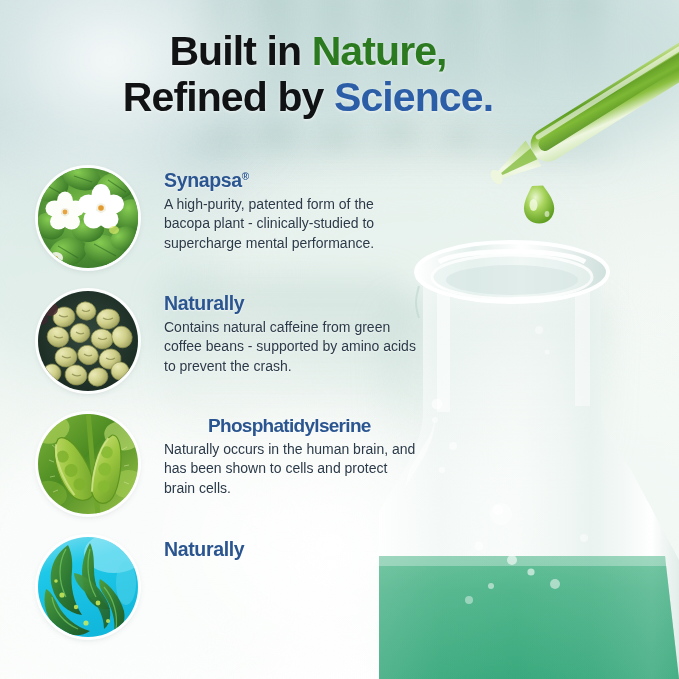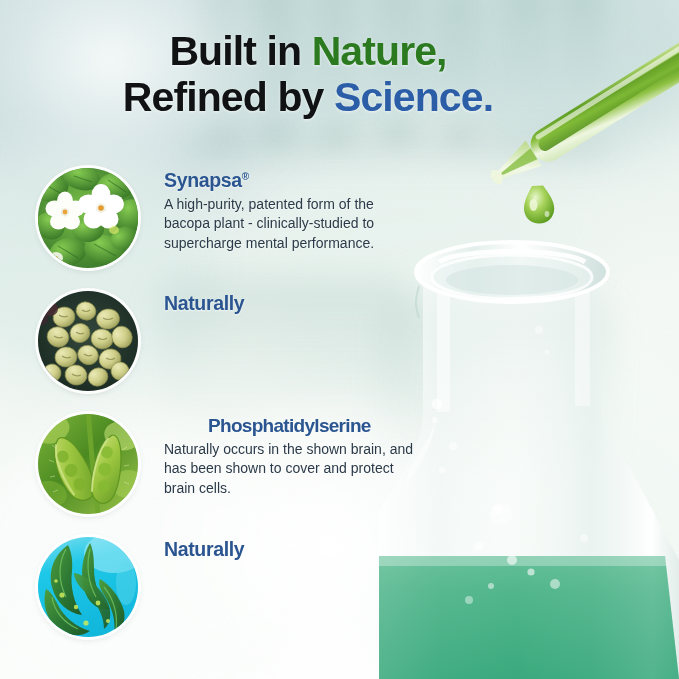--- a/index.html
+++ b/index.html
@@ -391,20 +391,21 @@
               <path d="M46 63 q4 3 8 1"></path>
               <path d="M68 67 q5 3 9 0"></path>
             <path d="M34 83 q4 3 9 1"></path>
           </g>
           <ellipse cx="12" cy="18" rx="8" ry="7" fill="#4a2d33" opacity=".85"></ellipse>
           <ellipse cx="4" cy="28" rx="6" ry="6" fill="#3d2730" opacity=".8"></ellipse>
         </svg>
       </div>
       <div class="txt">
         <div class="ing-name"><span>Naturally</span><sup></sup></div>
+        <div class="ing-desc">Contains natural caffeine from green coffee beans - supported by amino acids to prevent the crash.</div>
       </div>
     </div>
 
     <div class="row">
       <div class="thumb">
         <svg viewBox="0 0 100 100">
           <defs>
             <linearGradient id="soyBg" x1="0" y1="0" x2="1" y2="1">
               <stop offset="0" stop-color="#7fb53a"></stop>
               <stop offset=".45" stop-color="#4b8a22"></stop>
@@ -453,21 +454,21 @@
               <path d="M17 62 l-5 1"></path>
             <path d="M20 76 l-5 2"></path>
               <path d="M84 36 l5 -3"></path>
               <path d="M86 52 l5 -1"></path>
             <path d="M86 68 l5 2"></path>
           </g>
         </svg>
       </div>
       <div class="txt">
         <div class="ing-name long"><span>Phosphatidylserine</span><sup></sup></div>
-        <div class="ing-desc">Naturally occurs in the shown brain, and has been shown to cover and protect brain cells.</div>
+        <div class="ing-desc">Naturally occurs in the human brain, and has been shown to cells and protect brain cells.</div>
       </div>
     </div>
 
     <div class="row">
       <div class="thumb">
         <svg viewBox="0 0 100 100">
           <defs>
             <linearGradient id="seaBg" x1="0" y1="0" x2="0.3" y2="1">
               <stop offset="0" stop-color="#7fdff0"></stop>
               <stop offset=".35" stop-color="#1ec8e8"></stop>

